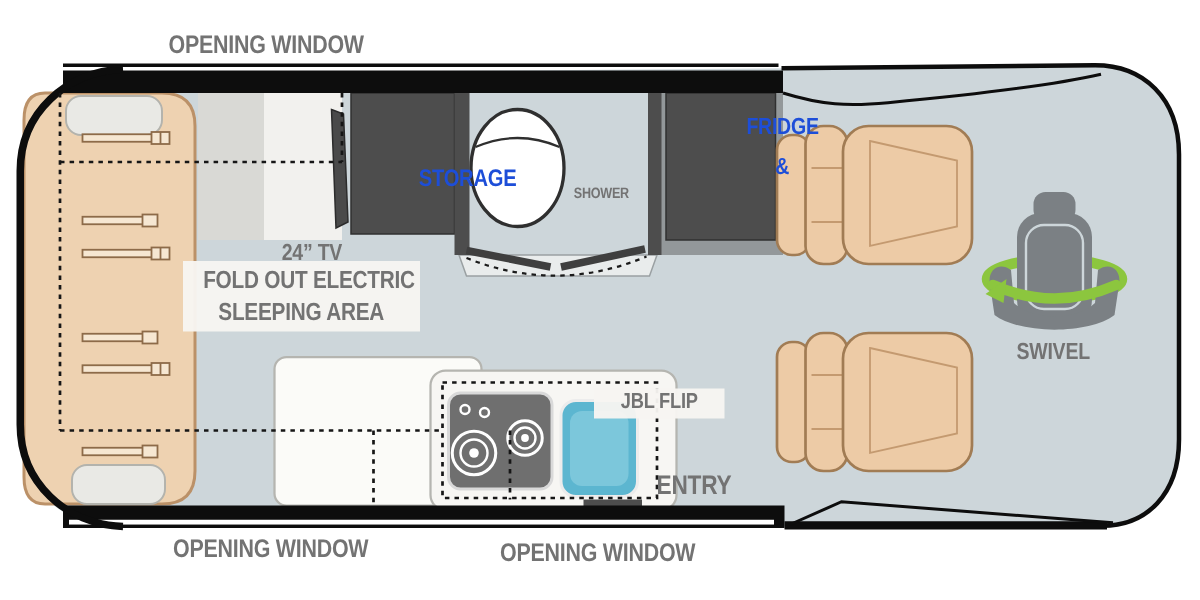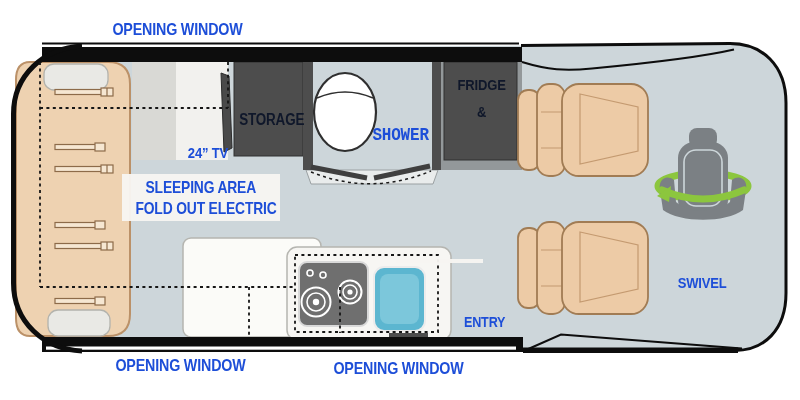--- a/index.html
+++ b/index.html
@@ -1,21 +1,21 @@
 <!DOCTYPE html>
 <html><head>
 <meta charset="utf-8">
 <style>
   html,body{margin:0;padding:0;background:#ffffff;}
   .stage{position:relative;width:800px;height:400px;background:#ffffff;overflow:hidden;
          font-family:"Liberation Sans",sans-serif;}
   .stage svg{position:absolute;left:0;top:0;}
-  .lbl{position:absolute;font-weight:bold;color:#1d4ed8;text-align:center;white-space:nowrap;}
+  .lbl{position:absolute;font-weight:bold;color:#737373;text-align:center;white-space:nowrap;}
   .lbl .cx{display:inline-block;transform:scaleX(0.84);transform-origin:50% 50%;letter-spacing:-0.2px;}
-  .white{color:#0f172a;}
+  .white{color:#1d4ed8;padding-left:40px;}
   .boxed{background:rgba(247,245,241,0.96);}
   .line{display:block;}
 </style>
 </head>
 <body>
 
 <div class="stage">
 
 <svg width="800" height="400" viewBox="0 0 800 400">
 
@@ -139,50 +139,51 @@
     <rect x="28" y="22" width="38" height="56" rx="12" fill="none" stroke="#cdd6da" stroke-width="1.6"></rect>
     <path d="M6,62 Q47,80 88,62" fill="none" stroke="#8cc63e" stroke-width="7" stroke-linecap="round"></path>
     <polygon points="1,68 15,58 13,74" fill="#8cc63e"></polygon>
   </g>
 </svg>
 
   <div class="lbl" style="left:60px;top:20px;width:235px;font-size:17px;">
     <span class="cx">OPENING WINDOW</span>
   </div>
 
-  <div class="lbl" style="left:170px;top:144px;width:75px;font-size:15.5px;text-align:center;">
+  <div class="lbl" style="left:170px;top:160px;width:75px;font-size:15.5px;text-align:center;">
     <span class="cx">24” TV</span>
   </div>
 
   <div class="lbl white" style="left:233px;top:111px;width:71px;font-size:16px;">
     <span class="cx">STORAGE</span>
   </div>
 
-  <div class="lbl" style="left:360px;top:124px;width:82px;font-size:19px;font-family:Liberation Mono, monospace;">
+  <div class="lbl" style="left:360px;top:124px;width:82px;font-size:10px;">
     <span class="cx">SHOWER</span>
   </div>
 
   <div class="lbl white" style="left:441px;top:72px;width:81px;font-size:15.5px;line-height:26.5px;">
     <span class="line"><span class="cx">FRIDGE</span></span>
     <span class="line"><span class="cx">&amp;</span></span>
   </div>
 
   <div class="lbl boxed" style="left:122px;top:174px;width:158px;font-size:16.5px;line-height:20.5px;padding:3px 0;">
+    <span class="line"><span class="cx">FOLD OUT ELECTRIC</span></span>
     <span class="line"><span class="cx">SLEEPING AREA</span></span>
-    <span class="line"><span class="cx">FOLD OUT ELECTRIC</span></span>
   </div>
 
   <div class="lbl boxed" style="left:396px;top:259px;width:87px;font-size:14.5px;line-height:15.5px;padding:2px 0;">
+    <span class="line"><span class="cx">JBL FLIP</span></span>
   </div>
 
-  <div class="lbl" style="left:447px;top:313px;width:75px;font-size:15px;">
+  <div class="lbl" style="left:425px;top:313px;width:75px;font-size:18px;">
     <span class="cx">ENTRY</span>
   </div>
 
-  <div class="lbl" style="left:659px;top:226px;width:86px;font-size:15.5px;line-height:18.5px;margin-top:48px;">
+  <div class="lbl" style="left:659px;top:226px;width:86px;font-size:15.5px;line-height:18.5px;">
     <span class="line"><span class="cx">SWIVEL</span></span>
   </div>
 
   <div class="lbl" style="left:63px;top:356px;width:235px;font-size:17px;">
     <span class="cx">OPENING WINDOW</span>
   </div>
 
   <div class="lbl" style="left:281px;top:359px;width:235px;font-size:17px;">
     <span class="cx">OPENING WINDOW</span>
   </div>

